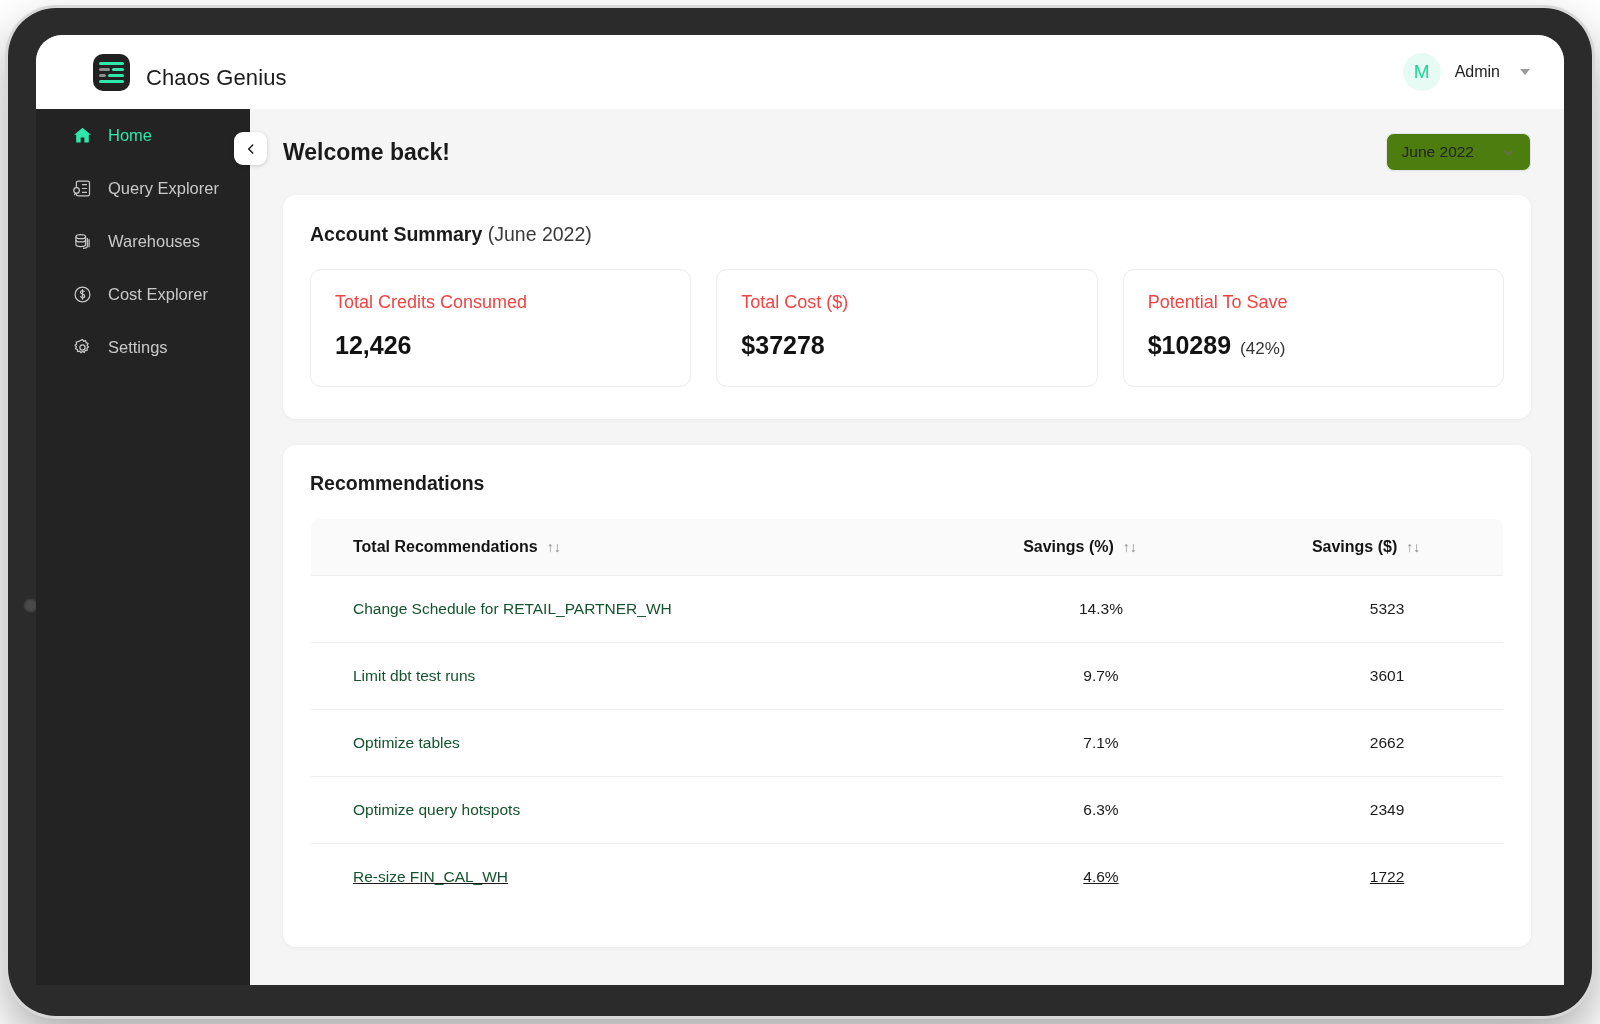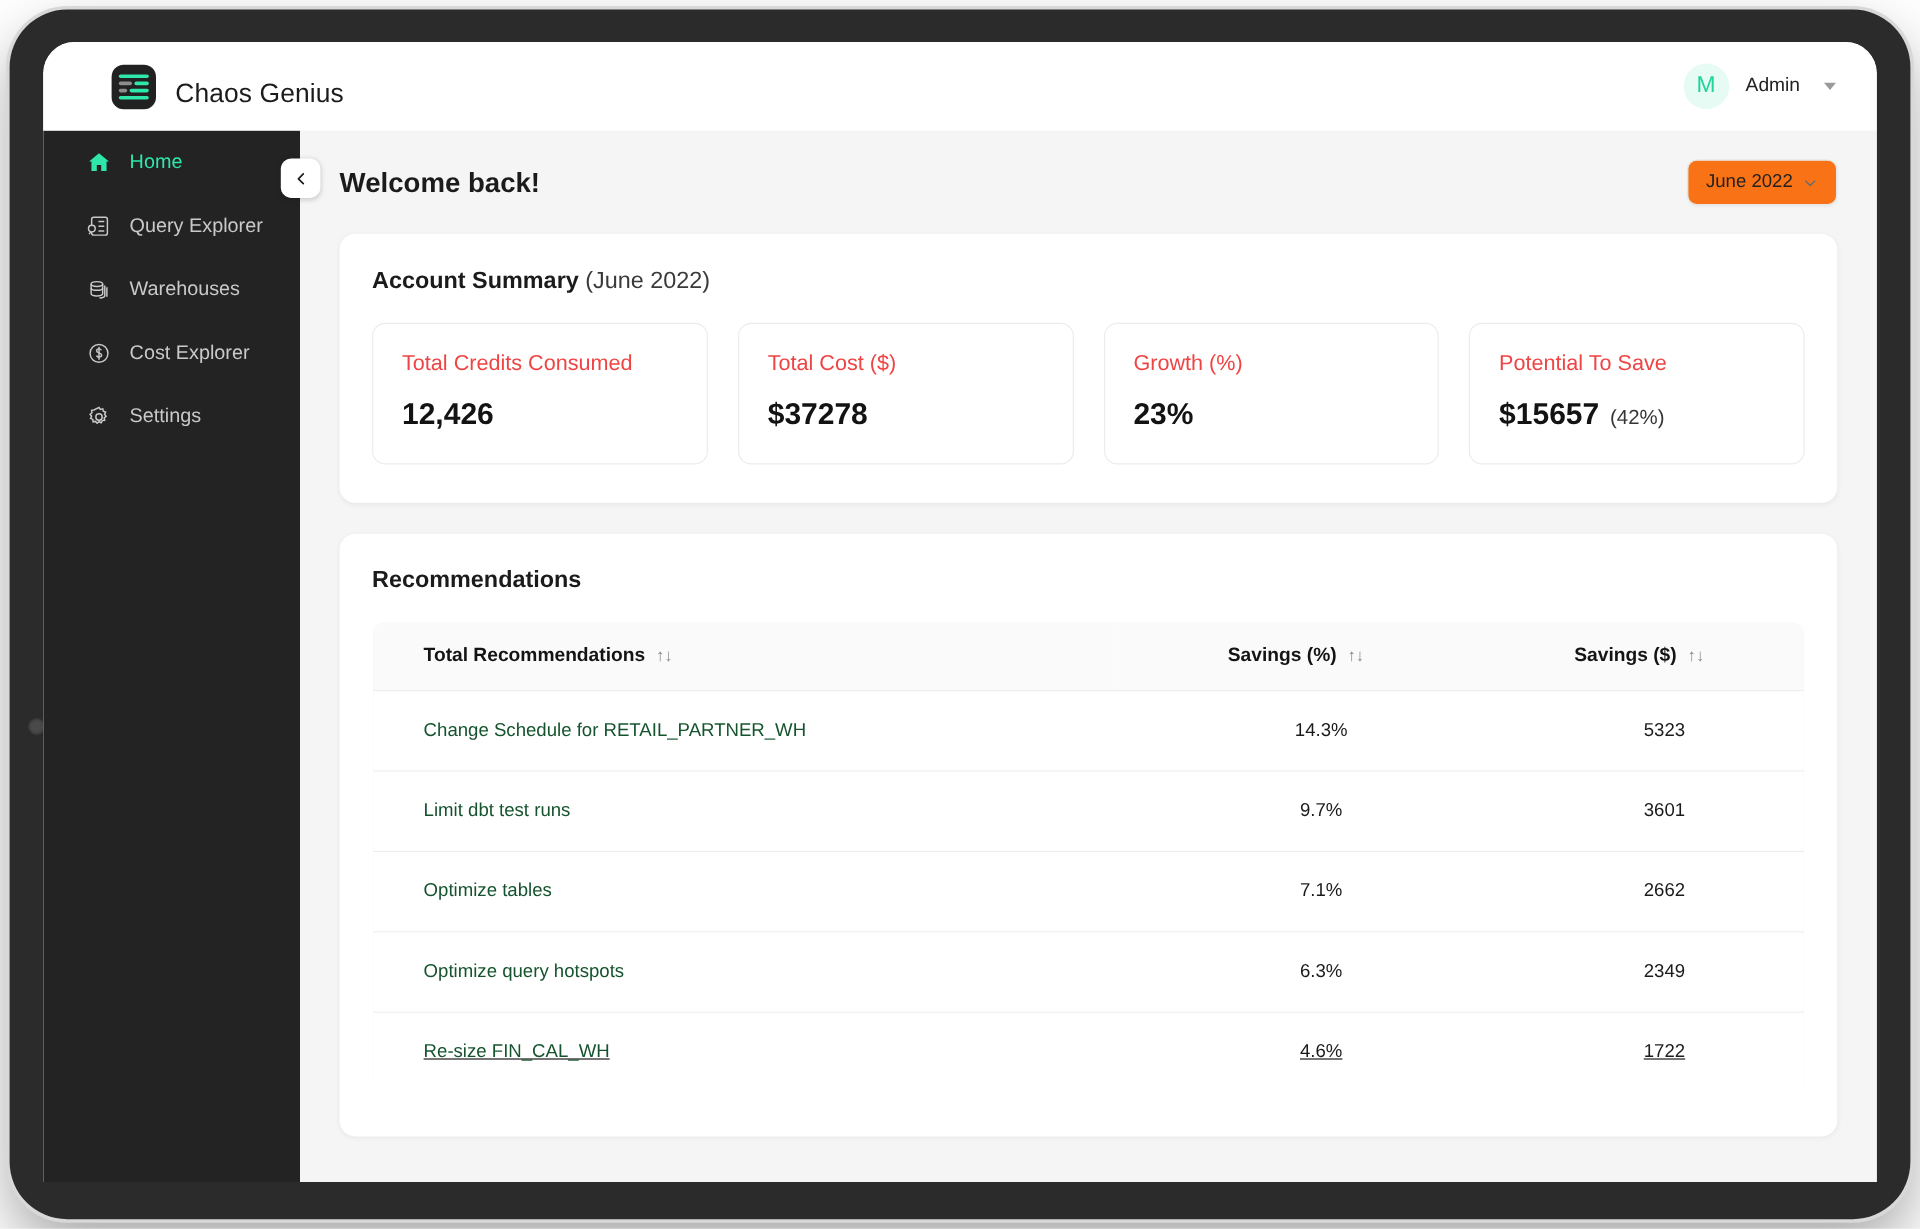--- a/index.html
+++ b/index.html
@@ -126,22 +126,22 @@
     background: #f5f5f5;
     padding: 0 33px;
     overflow: hidden;
   }
   .page-head {
     display: flex; align-items: center; justify-content: space-between;
     height: 86px;
   }
   .page-title { font-size: 23px; font-weight: bold; color: #1b1b1b; }
   .period-select {
-    display: flex; align-items: center; gap: 8px;
-    background: #f97316;
+    display: flex; align-items: center; gap: 28px;
+    background: #4d7c0f;
     border: 1px solid #e6e6e6;
     border-radius: 8px;
     height: 38px;
     padding: 0 15px;
     font-size: 15.5px; color: #222;
     cursor: pointer;
     box-shadow: 0 1px 2px rgba(0,0,0,.04);
   }
   .chev-d svg { width: 13px; height: 13px; display: block; }
 
@@ -330,29 +330,23 @@
                 <span>12,426</span>
               </div>
             </div>
             <div class="stat">
               <div class="stat-label">Total Cost ($)</div>
               <div class="stat-value">
                 <span>$37278</span>
               </div>
             </div>
             <div class="stat">
-              <div class="stat-label">Growth (%)</div>
-              <div class="stat-value">
-                <span>23%</span>
-              </div>
-            </div>
-            <div class="stat">
               <div class="stat-label">Potential To Save</div>
               <div class="stat-value">
-                <span>$15657</span><span class="sub">(42%)</span>
+                <span>$10289</span><span class="sub">(42%)</span>
               </div>
             </div>
           </div>
         </div>
 
         <div class="card rec-card">
           <div class="rec-title">Recommendations</div>
 
           <table class="rec-table">
             <colgroup>

